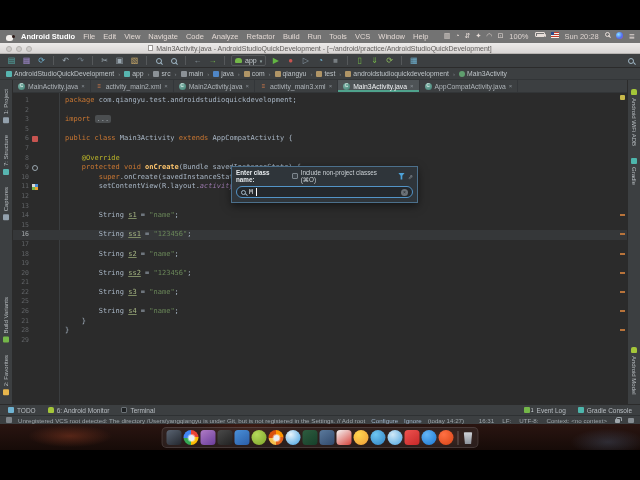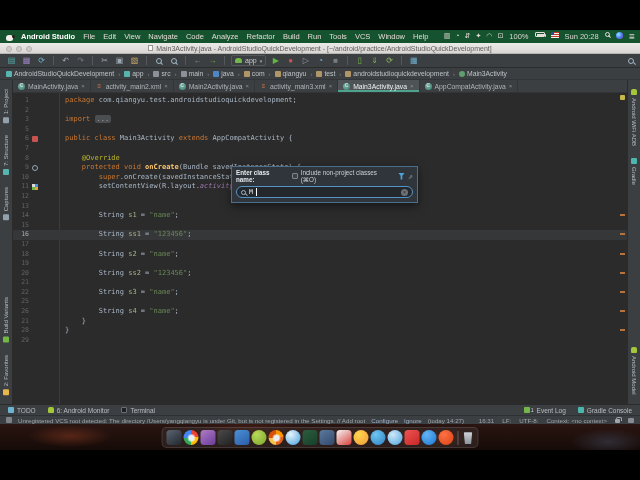--- a/index.html
+++ b/index.html
@@ -1,21 +1,21 @@
 <!DOCTYPE html>
 <html><head>
 <meta charset="utf-8">
 <style>
   *{margin:0;padding:0;box-sizing:border-box}
   html,body{background:#000}
   body{font-family:"Liberation Sans",sans-serif;-webkit-font-smoothing:antialiased}
   .screen{position:relative;width:640px;height:480px;background:#000;overflow:hidden}
 
   
-  .menubar{position:absolute;left:0;top:30px;width:640px;height:13px;background:#14532d;
+  .menubar{position:absolute;left:0;top:30px;width:640px;height:13px;background:#737373;
     display:flex;align-items:center;padding:0 6px;color:#e9e2de;font-size:7.5px;gap:8px;white-space:nowrap}
   .apple{width:7px;height:8px;position:relative;flex:0 0 auto}
   .apple::before{content:"";position:absolute;left:0;top:2px;width:7px;height:6px;background:#f3efec;border-radius:3px 3px 2.5px 2.5px}
   .apple::after{content:"";position:absolute;right:-2px;top:2px;width:3px;height:3px;background:#2d1a16;border-radius:50%}
   .mb-app{font-weight:bold;color:#fff}
   .mb-item{color:#e3d9d4}
   .mb-right{margin-left:auto;display:flex;align-items:flex-start;gap:6px;color:#ded5d1}
   .mb-ic{font-size:7px;color:#e6ddd8}
   .battery{width:10px;height:5px;border:1px solid #e6ddd8;border-radius:1px;position:relative;background:#e6ddd8;background-clip:content-box;padding:0.5px}
   .battery::after{content:"";position:absolute;right:-2.5px;top:1px;width:1.5px;height:3px;background:#e6ddd8;border-radius:0 1px 1px 0}
@@ -83,21 +83,21 @@
   .lines{position:absolute;inset:0;padding-top:3px;font-family:"DejaVu Sans Mono",monospace;font-size:7px}
   .ed-row{height:9.6px;line-height:9.6px;display:flex;align-items:center;position:relative}
   .ed-row.caret{background:#353739}
   .ln{width:16px;text-align:right;color:#606366;font-size:6.5px;flex:0 0 auto}
   .ed-row.caret .ln{color:#a7acb0}
   .gut{width:30px;flex:0 0 auto;display:flex;align-items:center;padding-left:3px}
   .code{white-space:pre;padding-left:6px}
   .tk-kw{color:#cc7832}.tk-pln{color:#a9b7c6}.tk-str{color:#6a8759}
   .tk-ann{color:#bbb529}.tk-mth{color:#ffc66d;font-weight:bold}
   .tk-fld{color:#9876aa;font-style:italic}
-  .tk-var{color:#a5b583;text-decoration-color:#7d8a64}
+  .tk-var{color:#a5b583;text-decoration:underline;text-decoration-color:#7d8a64}
   .tk-fold{background:#4b4e50;color:#9ba3a8;border-radius:2px;padding:0 2px}
   .g-class{width:6px;height:6px;background:#c75450;border-radius:1px}
   .g-override{width:6px;height:6px;border:1px solid #9aa7b0;border-radius:50%}
   .g-layout{width:6px;height:6px;background:conic-gradient(#4a90d9 0 25%,#f0a030 25% 50%,#74b749 50% 75%,#d9d9d9 75%)}
   .stripe-mark{position:absolute;right:2px;width:5px;height:2px;background:#b8733a}
   .stripe-top{position:absolute;right:2px;top:2px;width:5px;height:5px;background:#c7b84a;border-radius:1px}
 
   
   .popup{position:absolute;left:218px;top:73px;width:187px;background:#2f353a;border:1px solid #4c708c;
     box-shadow:0 3px 8px rgba(0,0,0,.5);font-size:6.3px;color:#ccd2d6;z-index:5}

